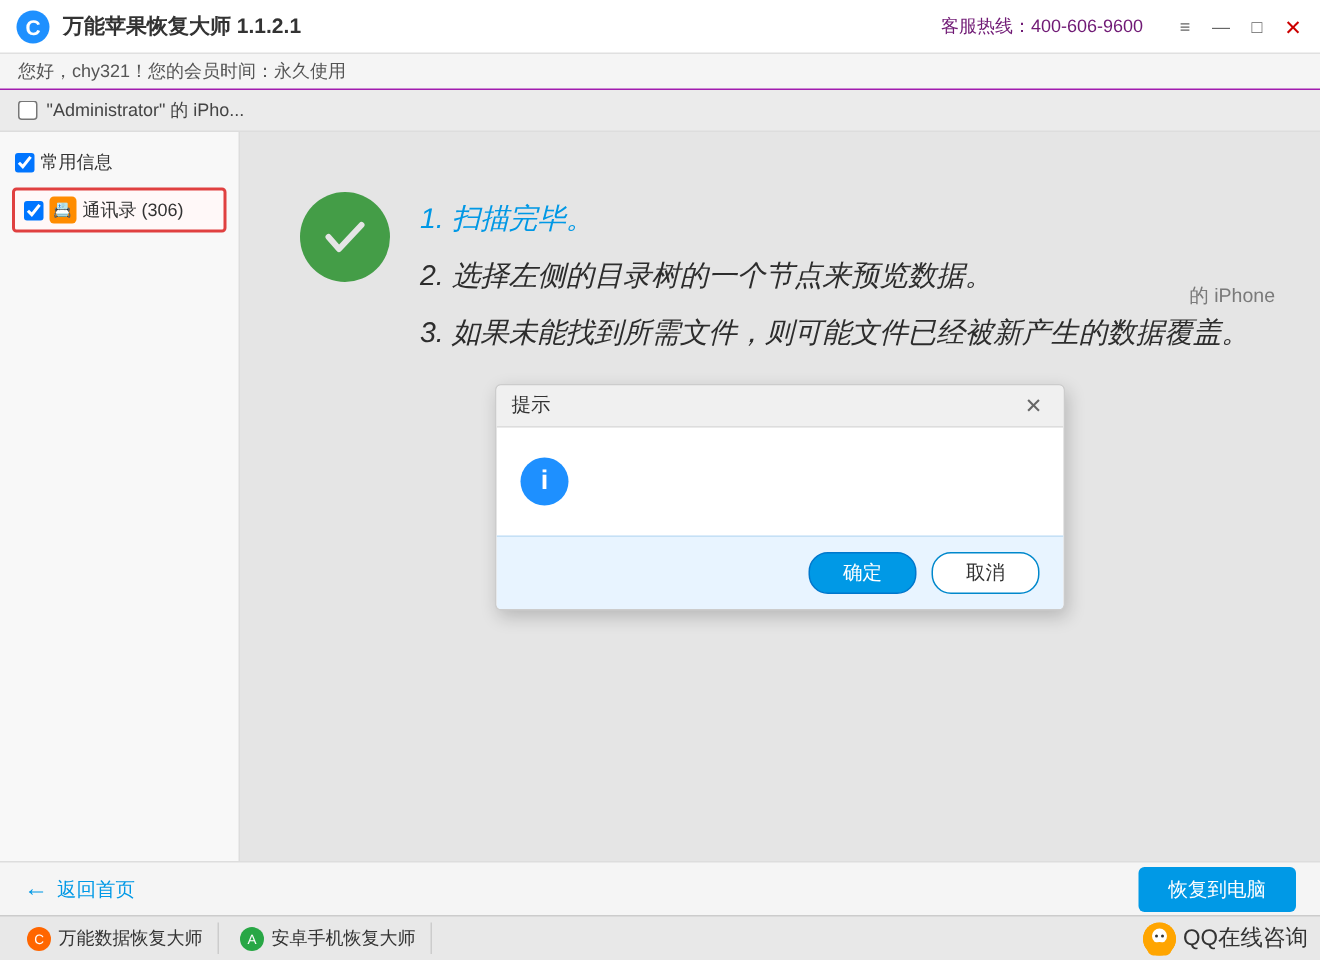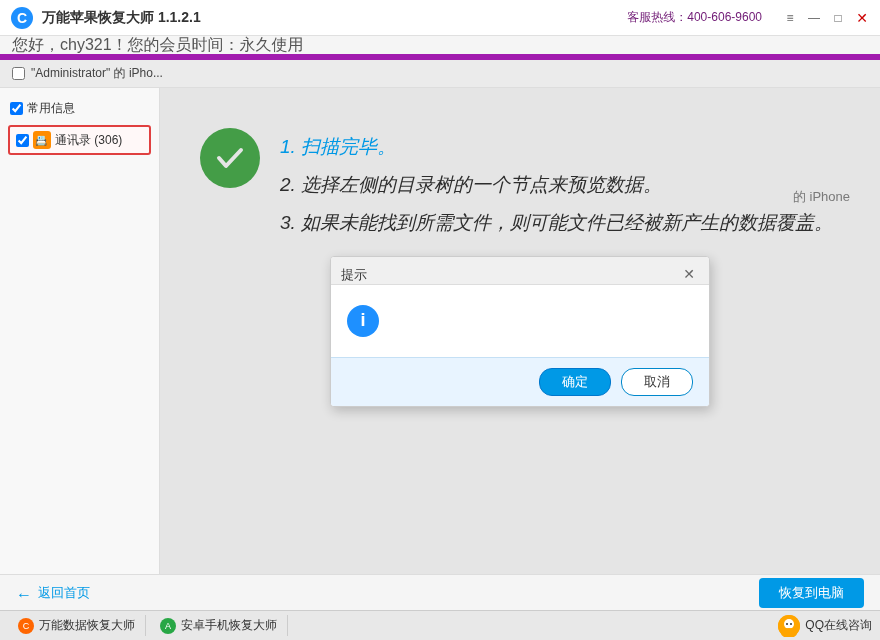--- a/index.html
+++ b/index.html
@@ -54,22 +54,22 @@
     }
     .win-btn-close { color: #c00; font-size: 14px; }
 
     
     .sub-header {
       height: 24px;
       background: #f5f5f5;
       display: flex;
       align-items: center;
       padding: 0 12px;
-      border-bottom: 6px solid #a21caf;
-      font-size: 16px;
+      border-bottom: 1px solid #a21caf;
+      font-size: 12px;
       color: #555;
     }
 
     
     .device-bar {
       height: 28px;
       background: #ebebeb;
       display: flex;
       align-items: center;
       padding: 0 12px;
@@ -188,21 +188,21 @@
       border-radius: 4px;
       width: 380px;
       box-shadow: 2px 4px 12px rgba(0,0,0,0.2);
       overflow: hidden;
     }
     .dialog-titlebar {
       background: #f0f0f0;
       border-bottom: 1px solid #ddd;
       height: 28px;
       display: flex;
-      align-items: flex-end;
+      align-items: center;
       padding: 0 10px;
       font-size: 13px;
       color: #333;
     }
     .dialog-titlebar-title { flex: 1; }
     .dialog-close-btn {
       cursor: pointer;
       font-size: 14px;
       color: #666;
       width: 20px;
@@ -332,21 +332,21 @@
       font-size: 9px;
     }
     .taskbar-logo-green {
       background: #28a745;
     }
     .taskbar-qq {
       margin-left: auto;
       display: flex;
       align-items: center;
       gap: 5px;
-      font-size: 12px;
+      font-size: 15px;
       color: #333;
       cursor: pointer;
     }
     .qq-avatar {
       width: 22px; height: 22px;
       border-radius: 50%;
       background: #ffa500;
       display: flex;
       align-items: center;
       justify-content: center;

